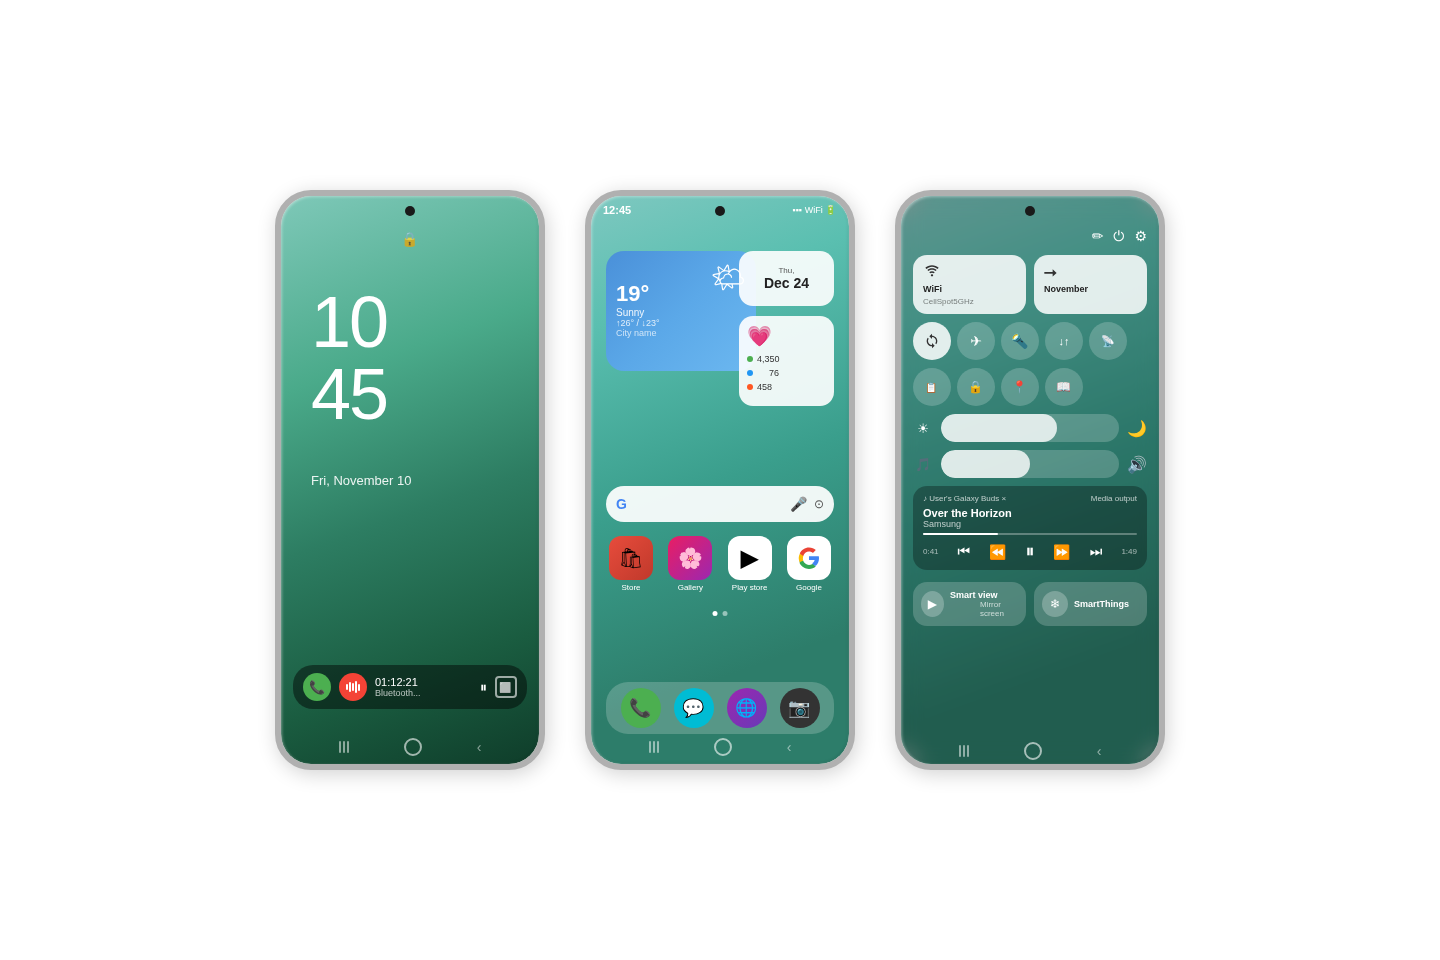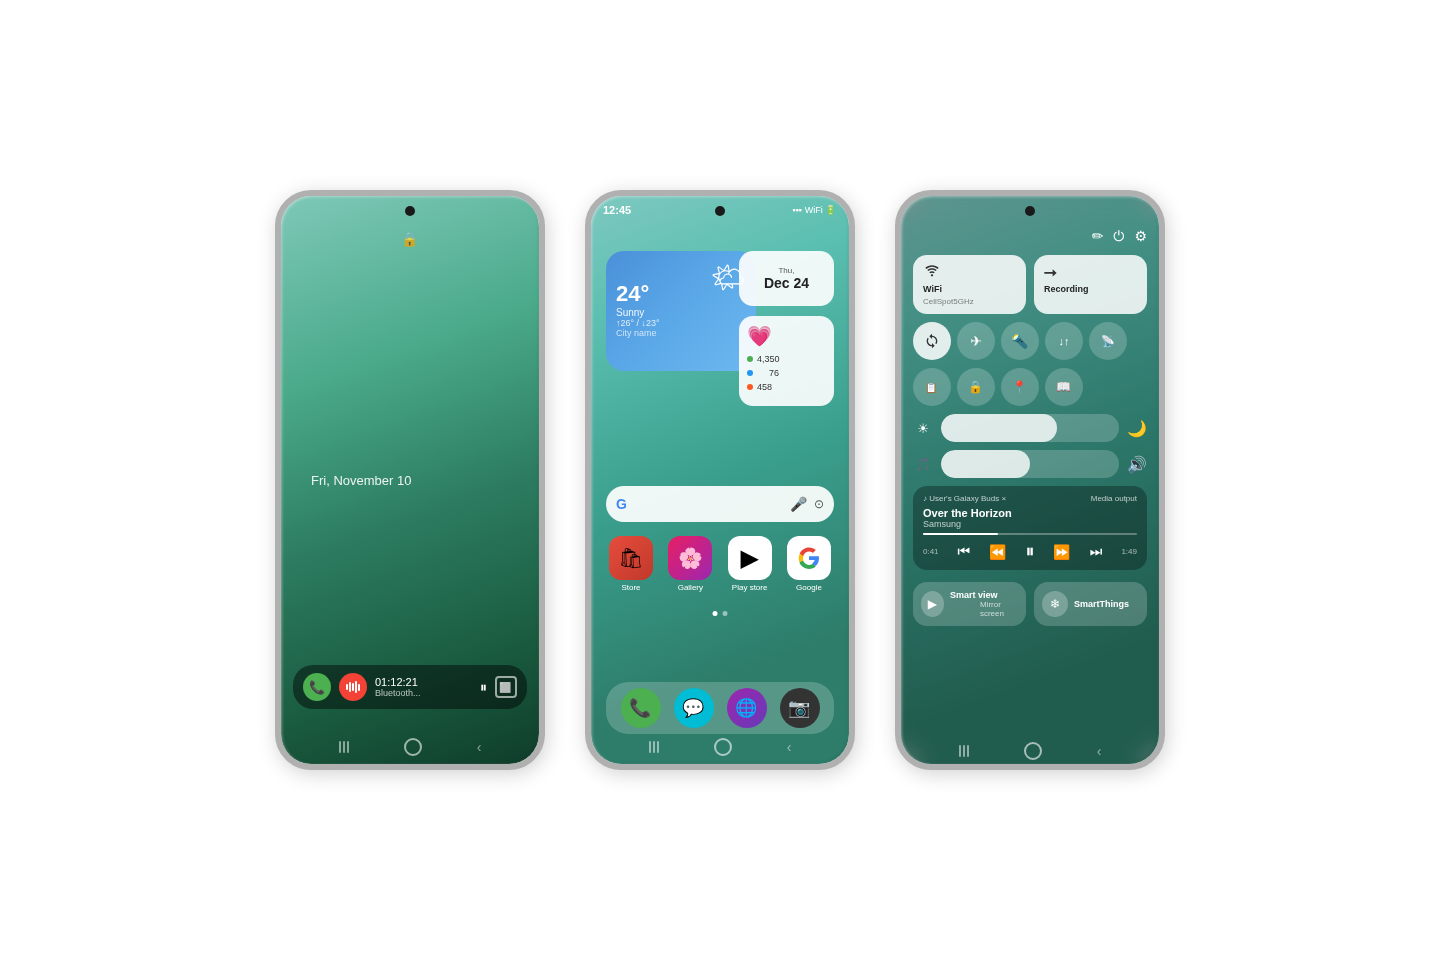--- a/index.html
+++ b/index.html
@@ -607,20 +607,24 @@
 </head>
 <body>
 
 <div class="phone">
   <div class="phone-screen">
     <div class="phone1-bg">
       <div class="camera-dot"></div>
 
       <div class="lock-icon">🔒</div>
 
+      <div class="lock-time">
+        <span class="hour">10</span>
+        <span class="minute">45</span>
+      </div>
 
       <div class="lock-date">Fri, November 10</div>
 
       <div class="notification-bar">
         <div class="notif-call-icon">📞</div>
         <div class="notif-rec">
           <div class="notif-rec-inner">
             <div class="rec-bar" style="height:6px"></div>
             <div class="rec-bar" style="height:10px"></div>
             <div class="rec-bar" style="height:8px"></div>
@@ -658,21 +662,21 @@
         <span class="status-time">12:45</span>
         <div class="status-icons">
           <span class="status-icon-small">▪▪▪</span>
           <span class="status-icon-small">WiFi</span>
           <span class="status-icon-small">🔋</span>
         </div>
       </div>
 
       <div class="weather-widget">
         <div class="weather-sun">🌤</div>
-        <div class="weather-temp">24°</div>
+        <div class="weather-temp">19°</div>
         <div class="weather-desc">Sunny</div>
         <div class="weather-range">↑26° / ↓23°</div>
         <div class="weather-city">City name</div>
       </div>
 
       <div class="clock-widget">
         <div class="clock-day">Thu,</div>
         <div class="clock-date-text">Dec 24</div>
       </div>
 
@@ -772,21 +776,21 @@
                 <path d="M12 10.5c-1.4 0-2.7.5-3.7 1.4l1.5 1.5c.6-.5 1.4-.9 2.2-.9s1.6.3 2.2.9l1.5-1.5c-1-.9-2.3-1.4-3.7-1.4z" fill="#333"></path>
                 <path d="M12 6.5c-2.4 0-4.6.9-6.2 2.4l1.5 1.5C8.6 9.1 10.2 8.5 12 8.5s3.4.6 4.7 1.9l1.5-1.5C16.6 7.4 14.4 6.5 12 6.5z" fill="#333"></path>
                 <path d="M12 2.5c-3.5 0-6.6 1.4-8.9 3.6l1.5 1.5C6.5 5.8 9.1 4.5 12 4.5s5.5 1.3 7.4 3.1l1.5-1.5C18.6 3.9 15.5 2.5 12 2.5z" fill="#333"></path>
               </svg>
             </span>
             <span class="cc-toggle-label">WiFi</span>
             <span class="cc-toggle-sub">CellSpot5GHz</span>
           </div>
           <div class="cc-toggle active">
             <span class="cc-toggle-icon" style="font-size:16px;font-weight:700;">⭢</span>
-            <span class="cc-toggle-label">Recording</span>
+            <span class="cc-toggle-label">November</span>
             <span class="cc-toggle-sub"></span>
           </div>
         </div>
 
         <div class="cc-small-row">
           <div class="cc-small-toggle active">
             <svg width="16" height="16" viewBox="0 0 24 24" fill="#333">
               <path d="M12 4V1L8 5l4 4V6c3.3 0 6 2.7 6 6 0 1.3-.4 2.5-1.1 3.5l1.5 1.5C19.5 15.5 20 13.8 20 12c0-4.4-3.6-8-8-8zm0 14c-3.3 0-6-2.7-6-6 0-1.3.4-2.5 1.1-3.5L5.6 7C4.5 8.5 4 10.2 4 12c0 4.4 3.6 8 8 8v3l4-4-4-4v3z"></path>
             </svg>
           </div>

